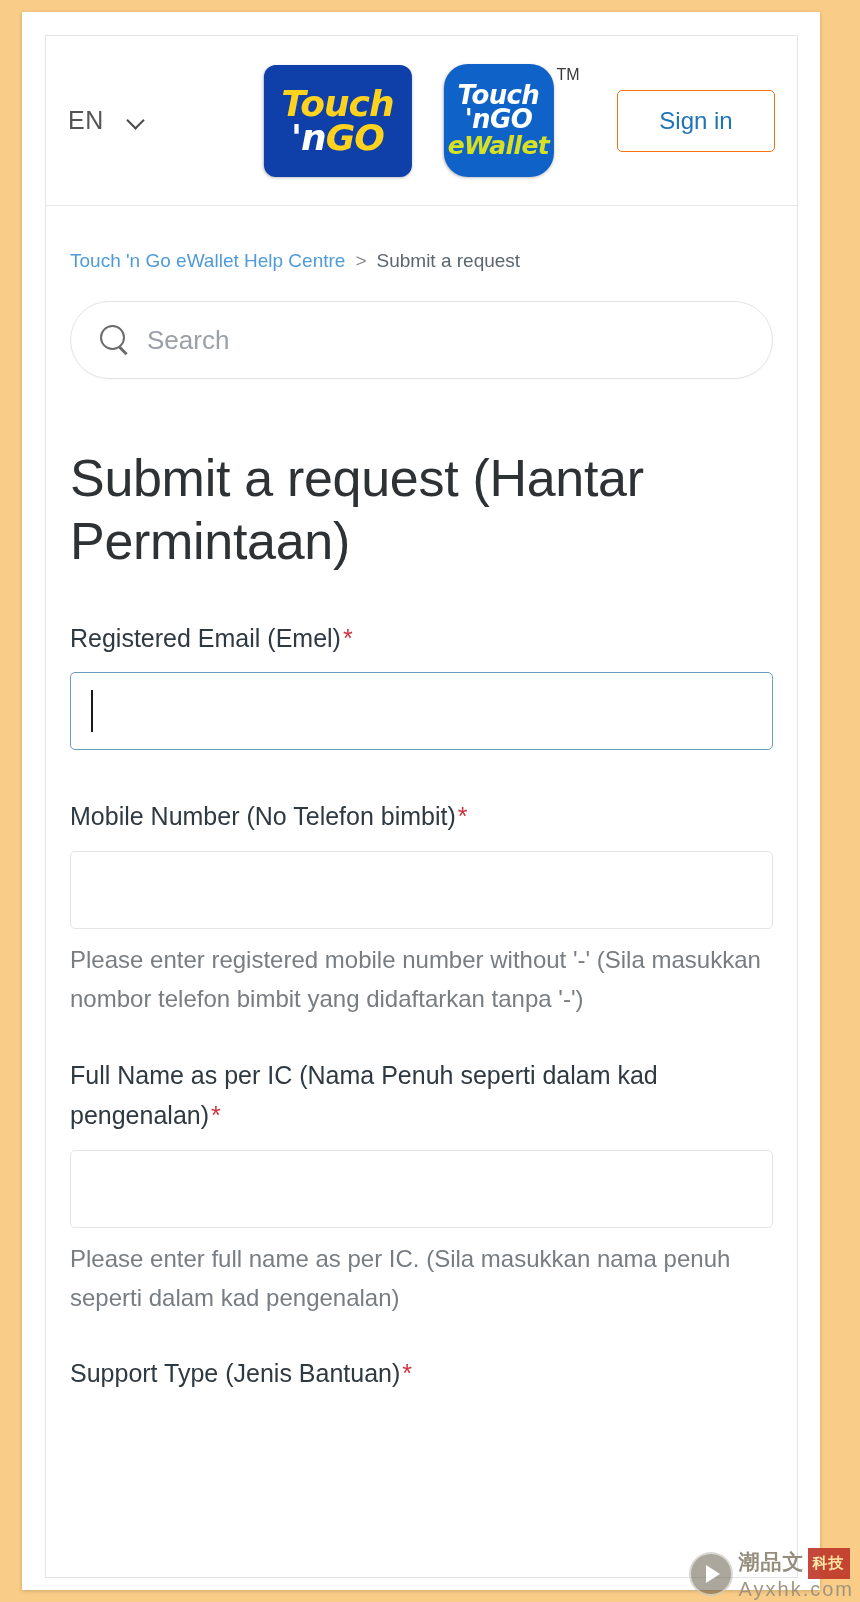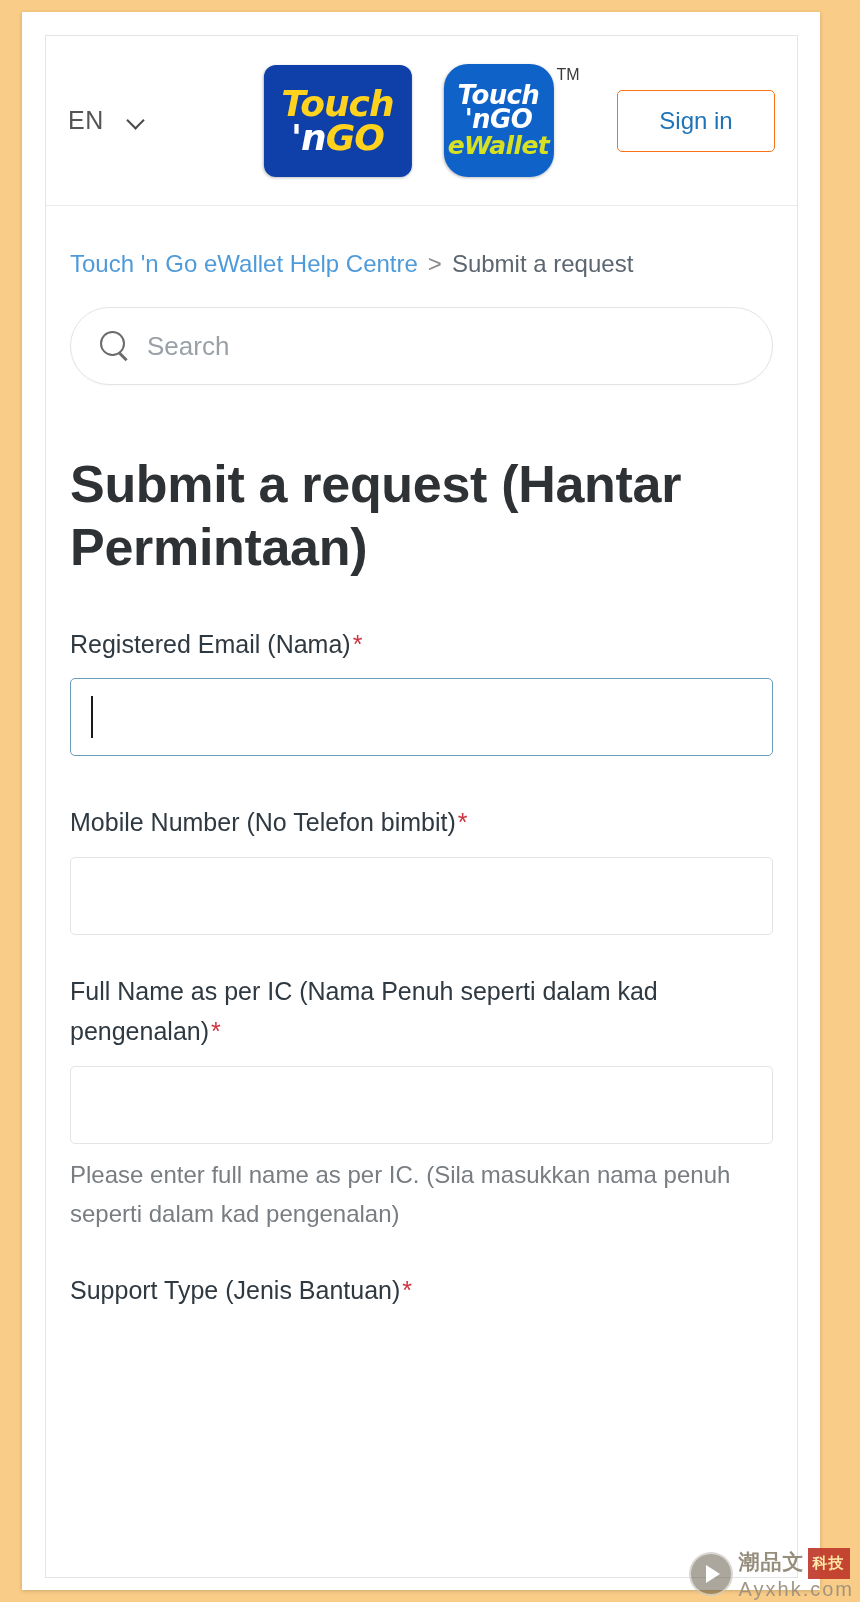--- a/index.html
+++ b/index.html
@@ -156,21 +156,21 @@
     justify-content: center;
     cursor: pointer;
     font-family: "Liberation Sans", sans-serif;
   }
 
   
   .content { padding: 0 24px; }
 
   .breadcrumb {
     margin-top: 44px;
-    font-size: 24px;
+    font-size: 19px;
     color: #68737d;
     display: flex;
     align-items: baseline;
     gap: 10px;
     white-space: nowrap;
   }
   .breadcrumb .crumb-link {
     color: #4f9bd9;
     cursor: pointer;
     text-decoration: none;
@@ -220,21 +220,21 @@
     font-family: "Liberation Sans", sans-serif;
     background: transparent;
   }
   .search-input::placeholder { color: #9aa0a6; }
 
   .page-title {
     margin-top: 68px;
     font-size: 52px;
     line-height: 1.22;
     color: #2f3235;
-    font-weight: bold;
+    font-weight: normal;
     letter-spacing: -0.3px;
   }
 
   
   .form { margin-top: 44px; }
 
   .field { margin-bottom: 0; }
 
   .field-label {
     font-size: 25px;
@@ -384,35 +384,36 @@
         <span class="search-icon"></span>
         <input class="search-input" type="text" placeholder="Search" style="">
       </div>
 
       <h1 class="page-title">Submit a request (Hantar Permintaan)</h1>
 
       <div class="form">
 
         <div class="field">
           <div class="field-label">
-            <span>Registered Email (Nama)</span><span class="req-star">*</span>
+            <span>Registered Email (Emel)</span><span class="req-star">*</span>
           </div>
           <div class="input-focus-wrap">
             <input class="text-input focused" type="text" style="">
             <span class="caret"></span>
           </div>
         </div>
 
         <div class="gap-lg"></div>
 
         <div class="field">
           <div class="field-label">
             <span>Mobile Number (No Telefon bimbit)</span><span class="req-star">*</span>
           </div>
           <input class="text-input" type="text" style="">
+          <div class="field-hint">Please enter registered mobile number without '-' (Sila masukkan nombor telefon bimbit yang didaftarkan tanpa '-')</div>
         </div>
 
         <div class="gap-md"></div>
 
         <div class="field">
           <div class="field-label">
             <span>Full Name as per IC (Nama Penuh seperti dalam kad pengenalan)</span><span class="req-star">*</span>
           </div>
           <input class="text-input" type="text" style="">
           <div class="field-hint">Please enter full name as per IC. (Sila masukkan nama penuh seperti dalam kad pengenalan)</div>

